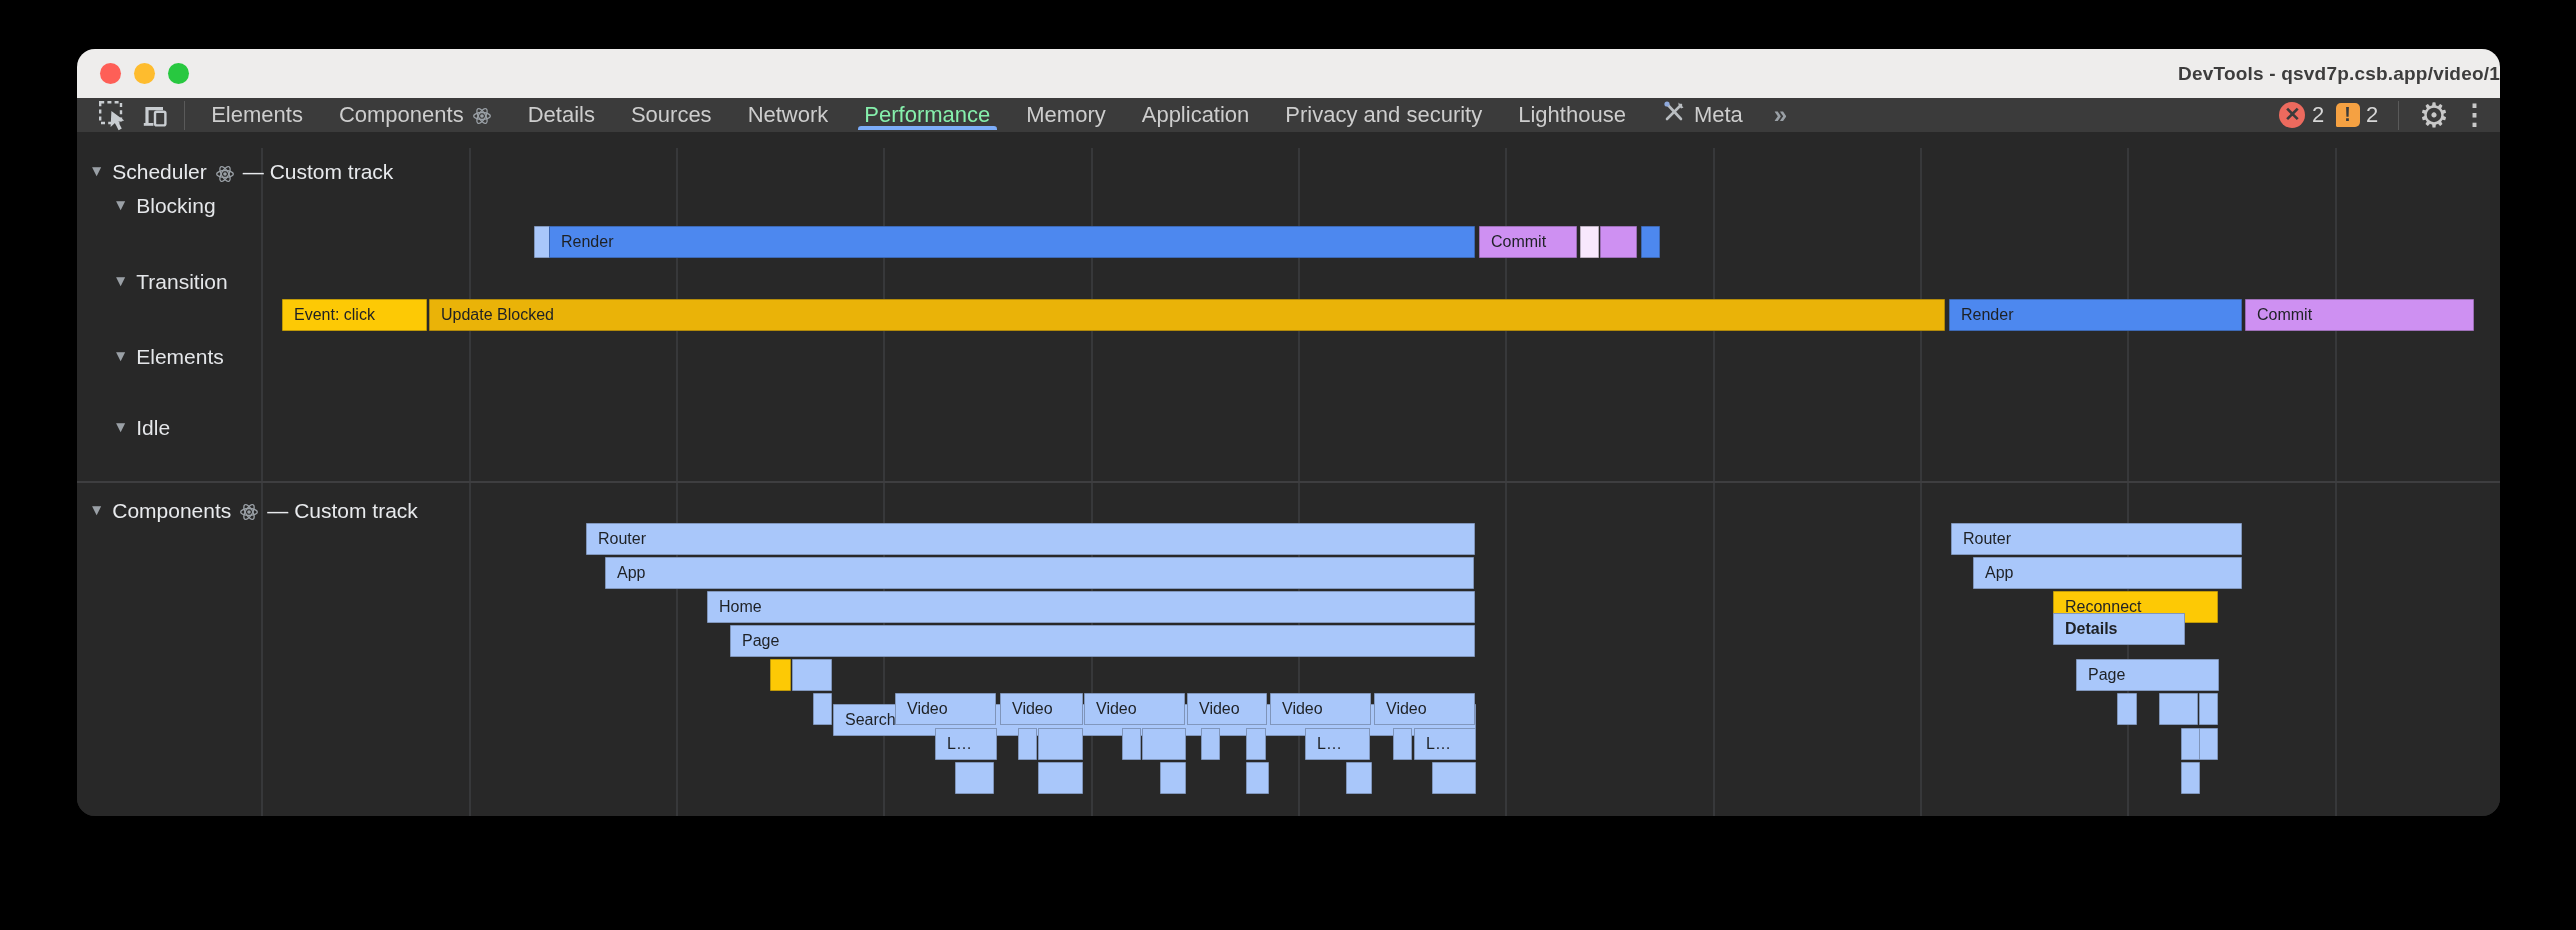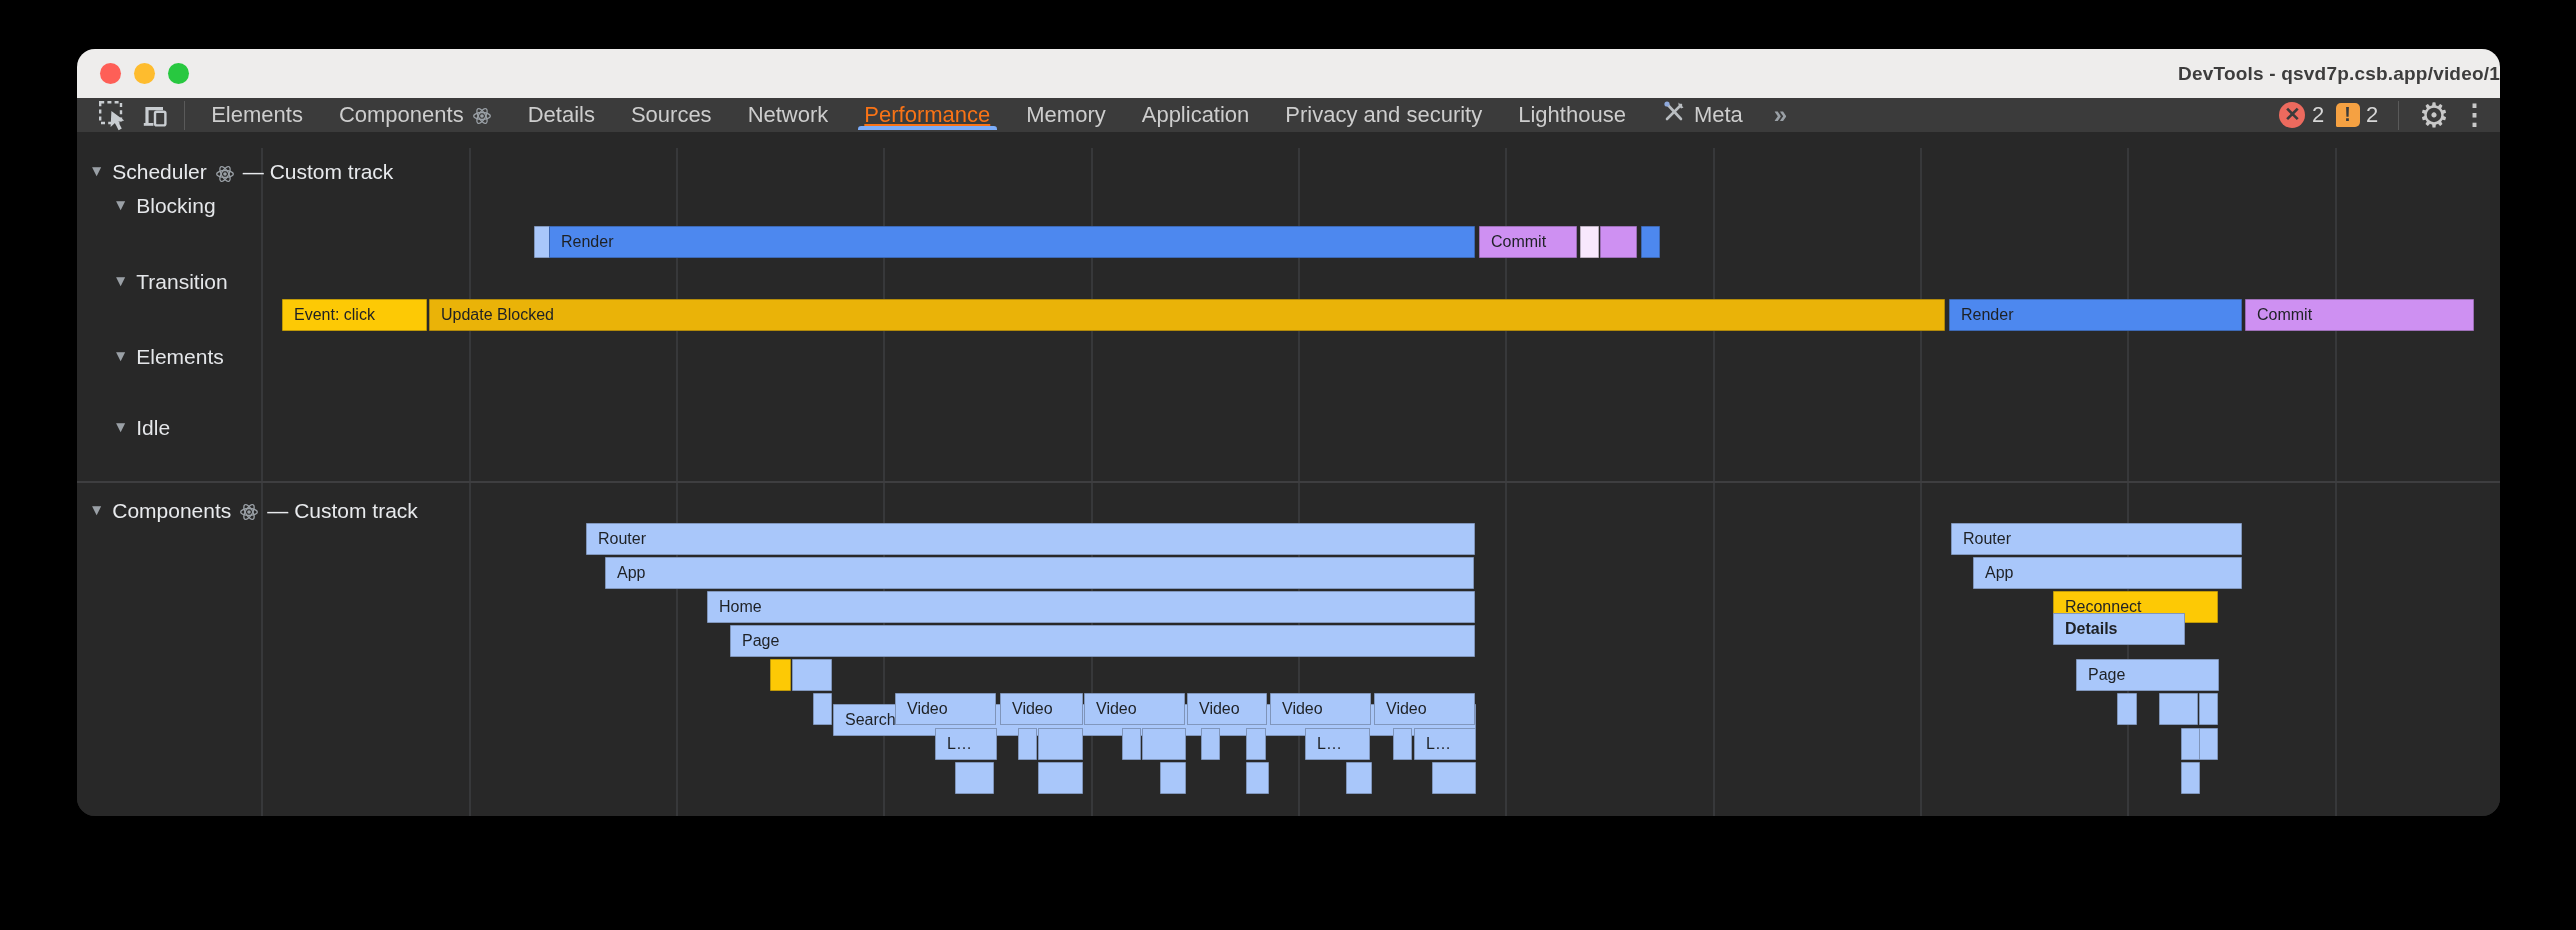--- a/index.html
+++ b/index.html
@@ -11,21 +11,21 @@
   .traffic{position:absolute;left:23px;top:0;height:49px;display:flex;align-items:center;gap:13px;}
   .light{width:21px;height:21px;border-radius:50%;}
   .title{flex:1;text-align:right;font-size:19px;font-weight:700;color:#3d3d3d;letter-spacing:0.2px;}
   
   .toolbar{position:relative;height:34px;background:#3b3b3b;display:flex;align-items:center;
     padding:0 11.4px 0 14.6px;color:#c9cdd1;justify-content:flex-end;}
   .tbicon{display:flex;align-items:center;justify-content:center;width:42px;height:42px;flex:0 0 auto;cursor:default;}
   .vsep{width:1.6px;height:29px;background:#5a5a5a;margin:0 8px;flex:0 0 auto;}
   .tabs{display:flex;align-items:stretch;height:100%;}
   .tab{position:relative;display:flex;align-items:center;gap:8px;padding:0 18px;font-size:22px;color:#cdcdcd;white-space:nowrap;}
-  .tab.selected{color:#f97316;text-decoration:underline;}
+  .tab.selected{color:#86efac;}
   .tab.selected::after{content:"";position:absolute;left:11.4px;right:11.4px;bottom:1.6px;height:4.9px;border-radius:3.2px 3.2px 0 0;background:#7cacf8;}
   .chev{font-size:24px;color:#9aa0a6;padding:0 13px;letter-spacing:1.6px;font-weight:700;}
   .tb-right{margin-left:auto;display:flex;align-items:center;gap:11.4px;}
   .badge{display:flex;align-items:center;gap:6.5px;font-size:22px;color:#d7d7d7;}
   .errdot{width:26px;height:26px;border-radius:50%;background:#ec6a5e;display:flex;align-items:center;justify-content:center;
     color:#3b3b3b;font-size:19.5px;font-weight:700;line-height:1;}
   .warnbub{width:24px;height:24px;border-radius:4.9px 4.9px 4.9px 1.6px;background:#f5a142;display:flex;align-items:center;justify-content:center;
     color:#3b3b3b;font-size:19.5px;font-weight:800;line-height:1;}
   .gear{font-size:34px;color:#c9c9c9;line-height:1;}
   .kebab{font-size:28px;color:#c9c9c9;line-height:1;font-weight:700;}

